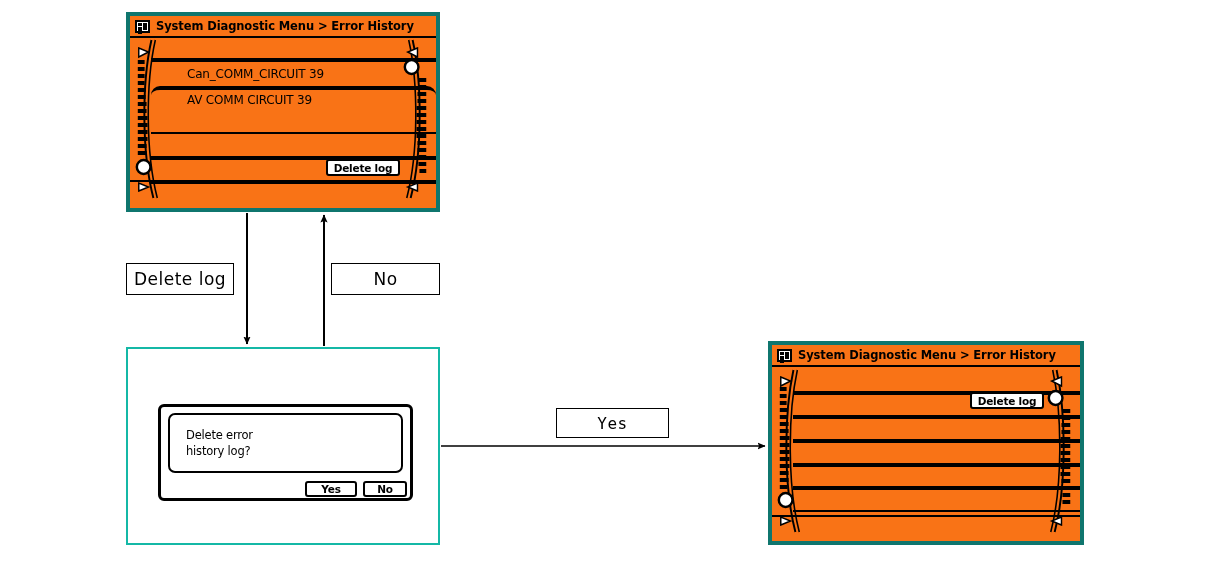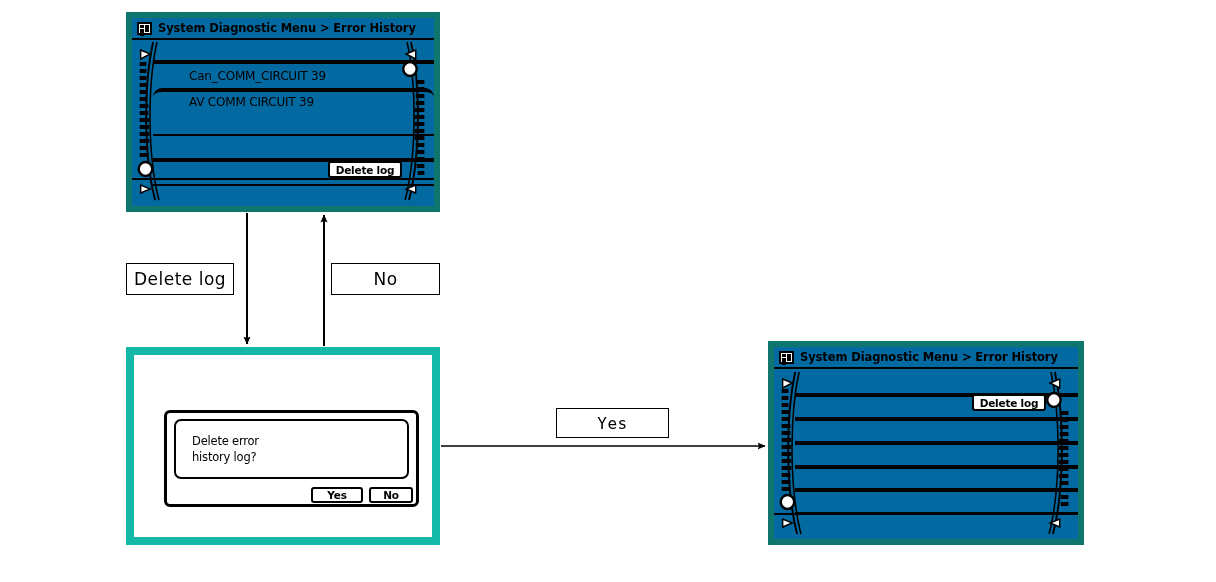--- a/index.html
+++ b/index.html
@@ -4,21 +4,21 @@
 <style>
   html,body{margin:0;padding:0;background:#ffffff;}
   body{
     width:1216px;height:582px;position:relative;overflow:hidden;
     font-family:"Liberation Sans", sans-serif;
     color:#000;
   }
   .page{position:absolute;left:0;top:0;width:1216px;height:582px;}
 
   
-  .screen{position:absolute;border:6px solid #0f766e;background:#0369a1;box-sizing:border-box;}
+  .screen{position:absolute;border:4px solid #0f766e;background:#f97316;box-sizing:border-box;}
   .titlebar{
     position:absolute;left:0;top:0;right:0;height:22px;
     border-bottom:2px solid #000;box-sizing:border-box;
     display:flex;align-items:center;gap:6px;padding-left:5px;
   }
   .title-icon{
     width:15px;height:13px;border:2px solid #000;box-sizing:border-box;
     display:block;position:relative;background:#fff;flex:0 0 auto;
   }
   .title-icon:before{
@@ -48,21 +48,21 @@
   .btn-del{
     position:absolute;border:2px solid #000;border-radius:3px;background:#fff;
     box-sizing:border-box;display:flex;align-items:center;justify-content:center;
     font-size:10.5px;font-family:"DejaVu Sans", sans-serif;font-weight:bold;
     letter-spacing:-0.2px;
   }
 
   .footerbar{position:absolute;left:0;right:0;border-top:2px solid #000;box-sizing:border-box;}
 
   
-  .flowbox{position:absolute;border:8px solid #14b8a6;background:#fff;box-sizing:border-box;}
+  .flowbox{position:absolute;border:2px solid #14b8a6;background:#fff;box-sizing:border-box;}
   .lbl{
     position:absolute;border:1px solid #000;background:#fff;box-sizing:border-box;
     display:flex;align-items:center;justify-content:center;
     font-size:17px;font-family:"DejaVu Sans", sans-serif;letter-spacing:0.5px;
   }
   .lbl.mono{font-family:"DejaVu Sans Mono", monospace;font-size:16px;}
 
   
   .dlg{position:absolute;border:3px solid #000;border-radius:6px;background:#fff;box-sizing:border-box;}
   .dlg-inner{

